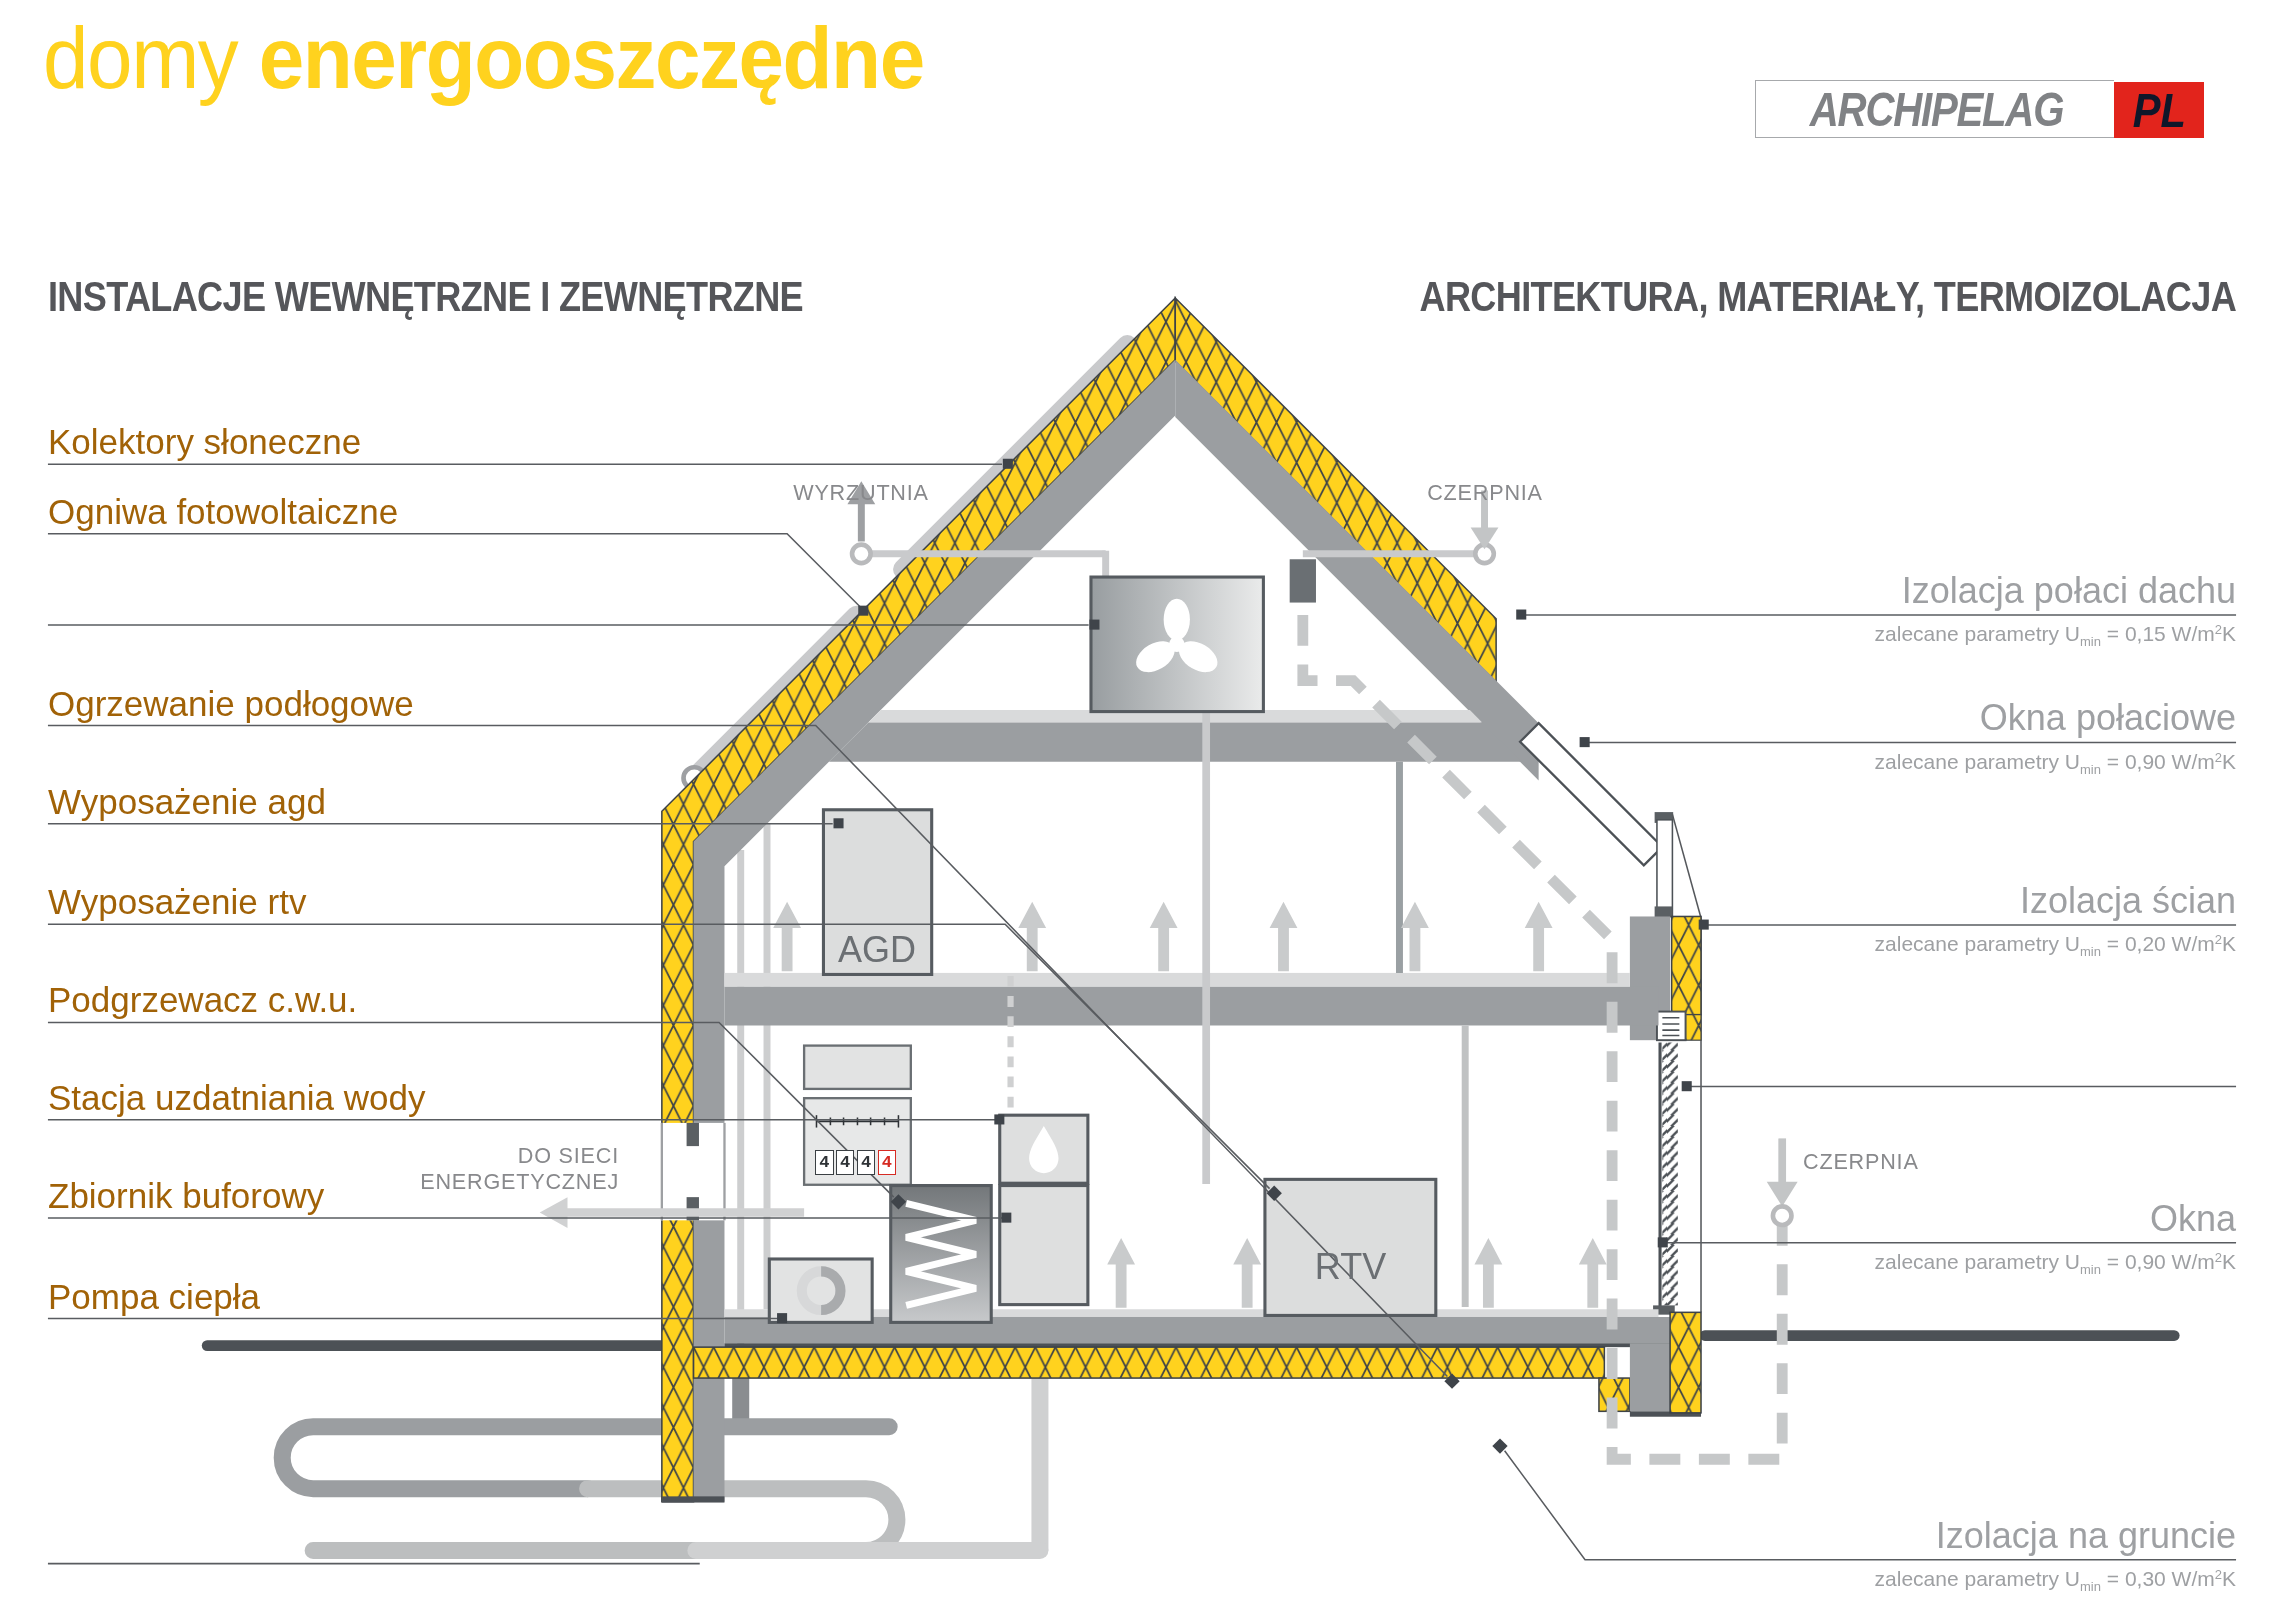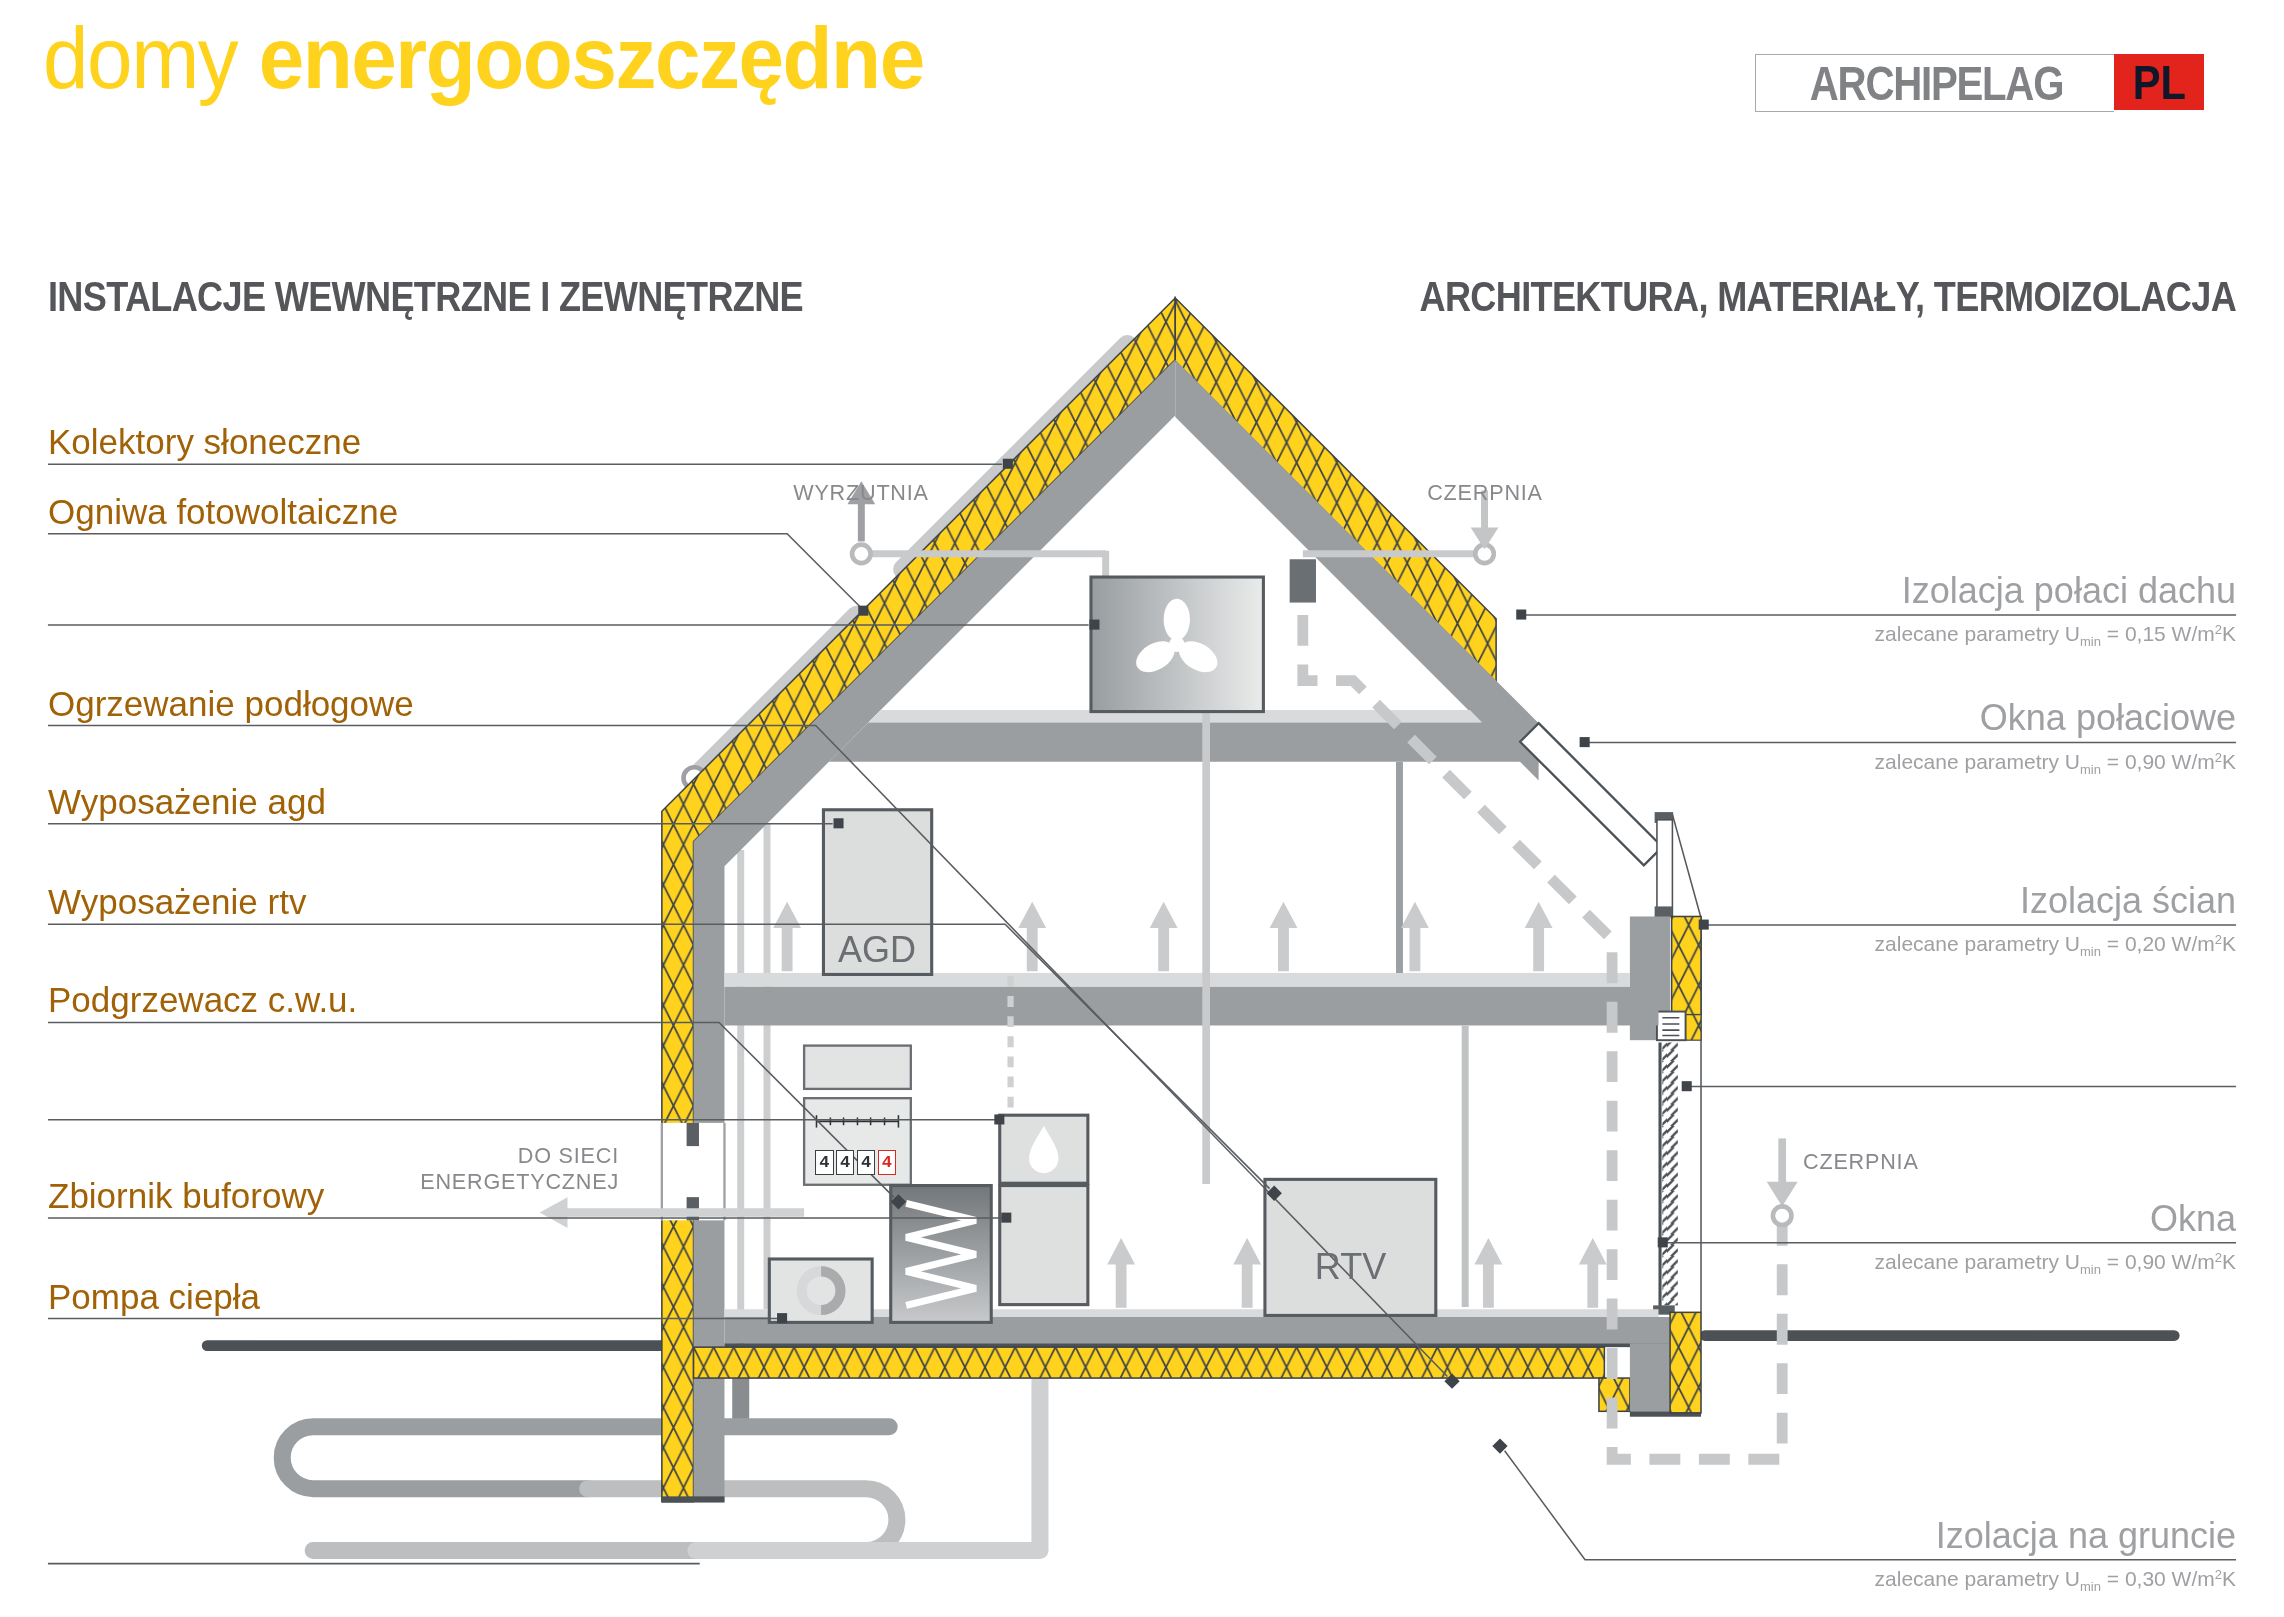--- a/index.html
+++ b/index.html
@@ -3,21 +3,21 @@
 <meta charset="utf-8">
 <style>
   html,body{margin:0;padding:0;background:#fff;}
   .page{position:relative;width:2284px;height:1618px;background:#fff;overflow:hidden;
         font-family:"Liberation Sans",sans-serif;}
   
   .title{position:absolute;left:43px;top:7.7px;font-size:87px;letter-spacing:-1.5px;
          transform:scaleX(.94);transform-origin:left top;white-space:nowrap;color:#FFD21E;}
   .title .t-light{font-weight:400;}
   .title .t-bold{font-weight:700;}
-  .logo{position:absolute;top:54px;right:80px;height:84px;display:flex;align-items:flex-start;}
+  .logo{position:absolute;top:54px;right:80px;height:84px;display:flex;align-items:flex-end;font-style:italic;}
   .logo-name{display:flex;align-items:center;border:1.5px solid #a7a9ac;border-right:none;
              background:#fff;padding:0 23px 0 26px;font-size:49px;font-weight:700;color:#808285;
              letter-spacing:-1.5px;}
   .logo-name span{display:inline-block;transform:scaleX(.82);transform-origin:center;}
   .logo-pl{width:90px;background:#E2241C;color:#0f172a;display:flex;align-items:center;justify-content:center;
            font-size:49px;font-weight:700;}
   .logo-pl span{display:inline-block;transform:scaleX(.85);}
   .section-h{position:absolute;top:272px;font-size:43px;font-weight:700;color:#55565A;
              letter-spacing:-0.8px;white-space:nowrap;}
   .section-h.left{left:48px;transform:scaleX(.84);transform-origin:left top;}
@@ -289,20 +289,21 @@
 
   <div class="section-h left">INSTALACJE WEWNĘTRZNE I ZEWNĘTRZNE</div>
   <div class="section-h right">ARCHITEKTURA, MATERIAŁY, TERMOIZOLACJA</div>
 
   <div class="llabel" style="top:422px">Kolektory słoneczne</div>
   <div class="llabel" style="top:492px">Ogniwa fotowoltaiczne</div>
   <div class="llabel" style="top:684px">Ogrzewanie podłogowe</div>
   <div class="llabel" style="top:782px">Wyposażenie agd</div>
   <div class="llabel" style="top:882px">Wyposażenie rtv</div>
   <div class="llabel" style="top:980px">Podgrzewacz c.w.u.</div>
+  <div class="llabel" style="top:1078px">Stacja uzdatniania wody</div>
   <div class="llabel" style="top:1176px">Zbiornik buforowy</div>
   <div class="llabel" style="top:1277px">Pompa ciepła</div>
 
   <div class="rlabel" style="top:570px">Izolacja połaci dachu</div>
   <div class="rsub" style="top:622px"><span>zalecane parametry U</span><sub>min</sub><span> = 0,15 W/m</span><sup>2</sup><span>K</span></div>
 
   <div class="rlabel" style="top:697px">Okna połaciowe</div>
   <div class="rsub" style="top:750px"><span>zalecane parametry U</span><sub>min</sub><span> = 0,90 W/m</span><sup>2</sup><span>K</span></div>
 
   <div class="rlabel" style="top:880px">Izolacja ścian</div>

